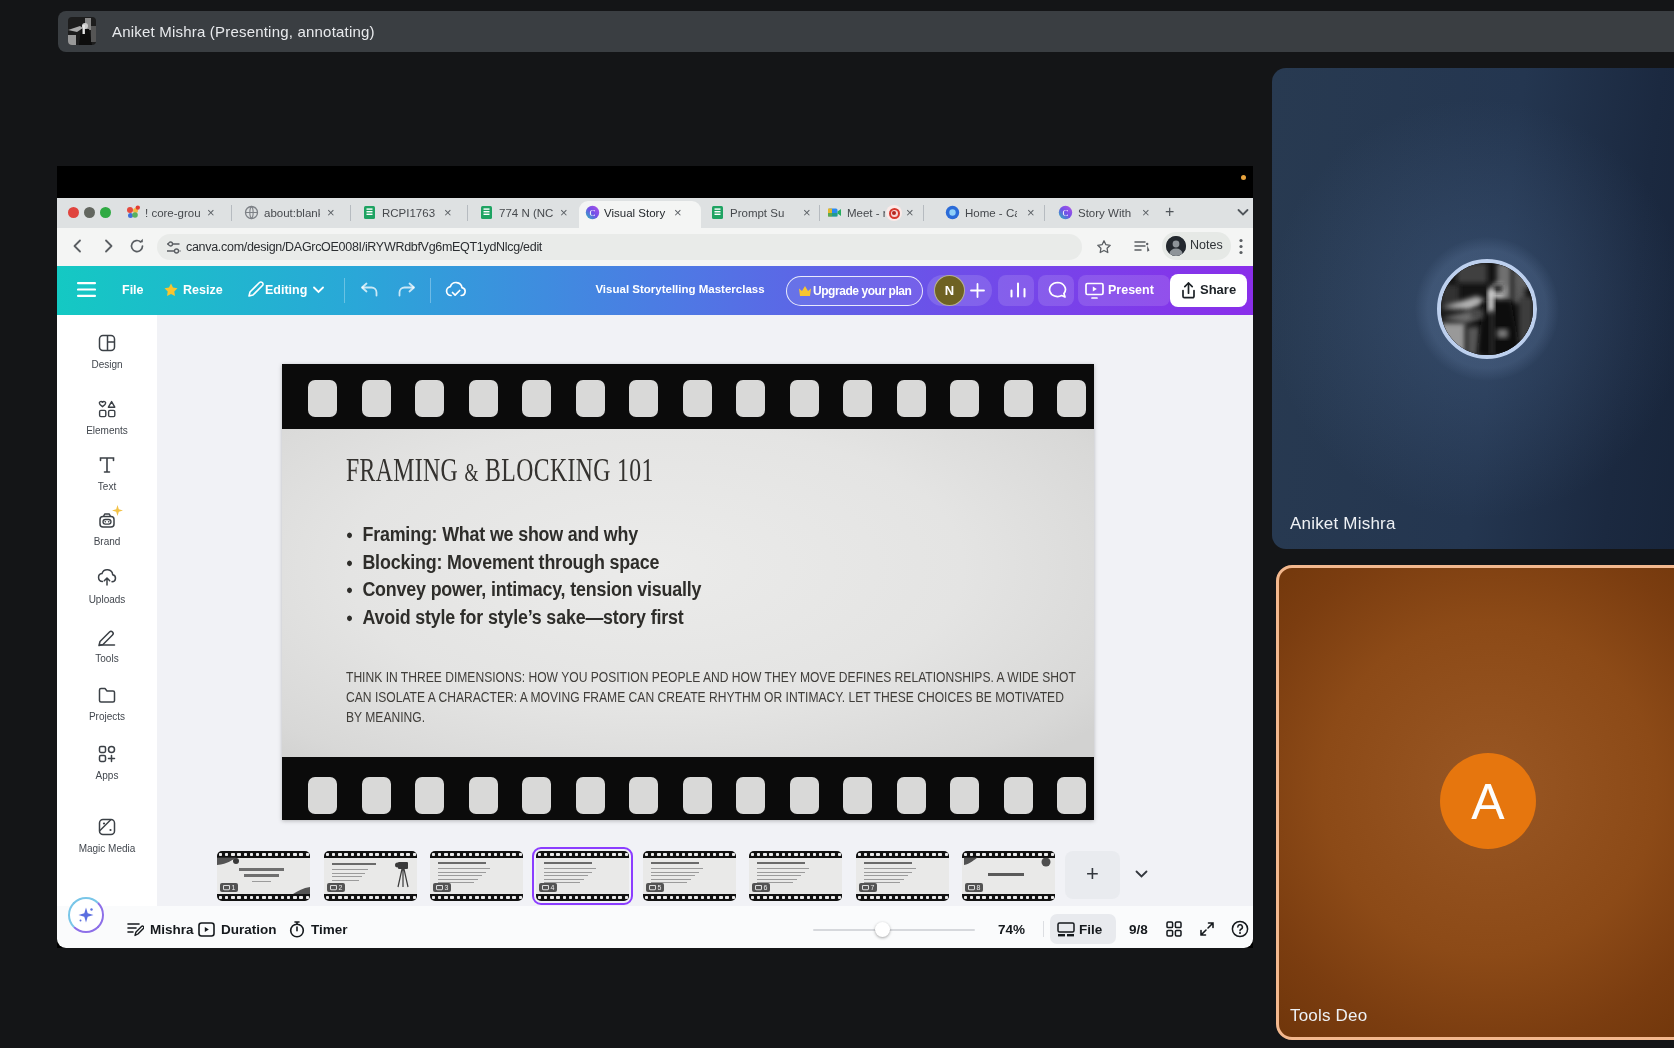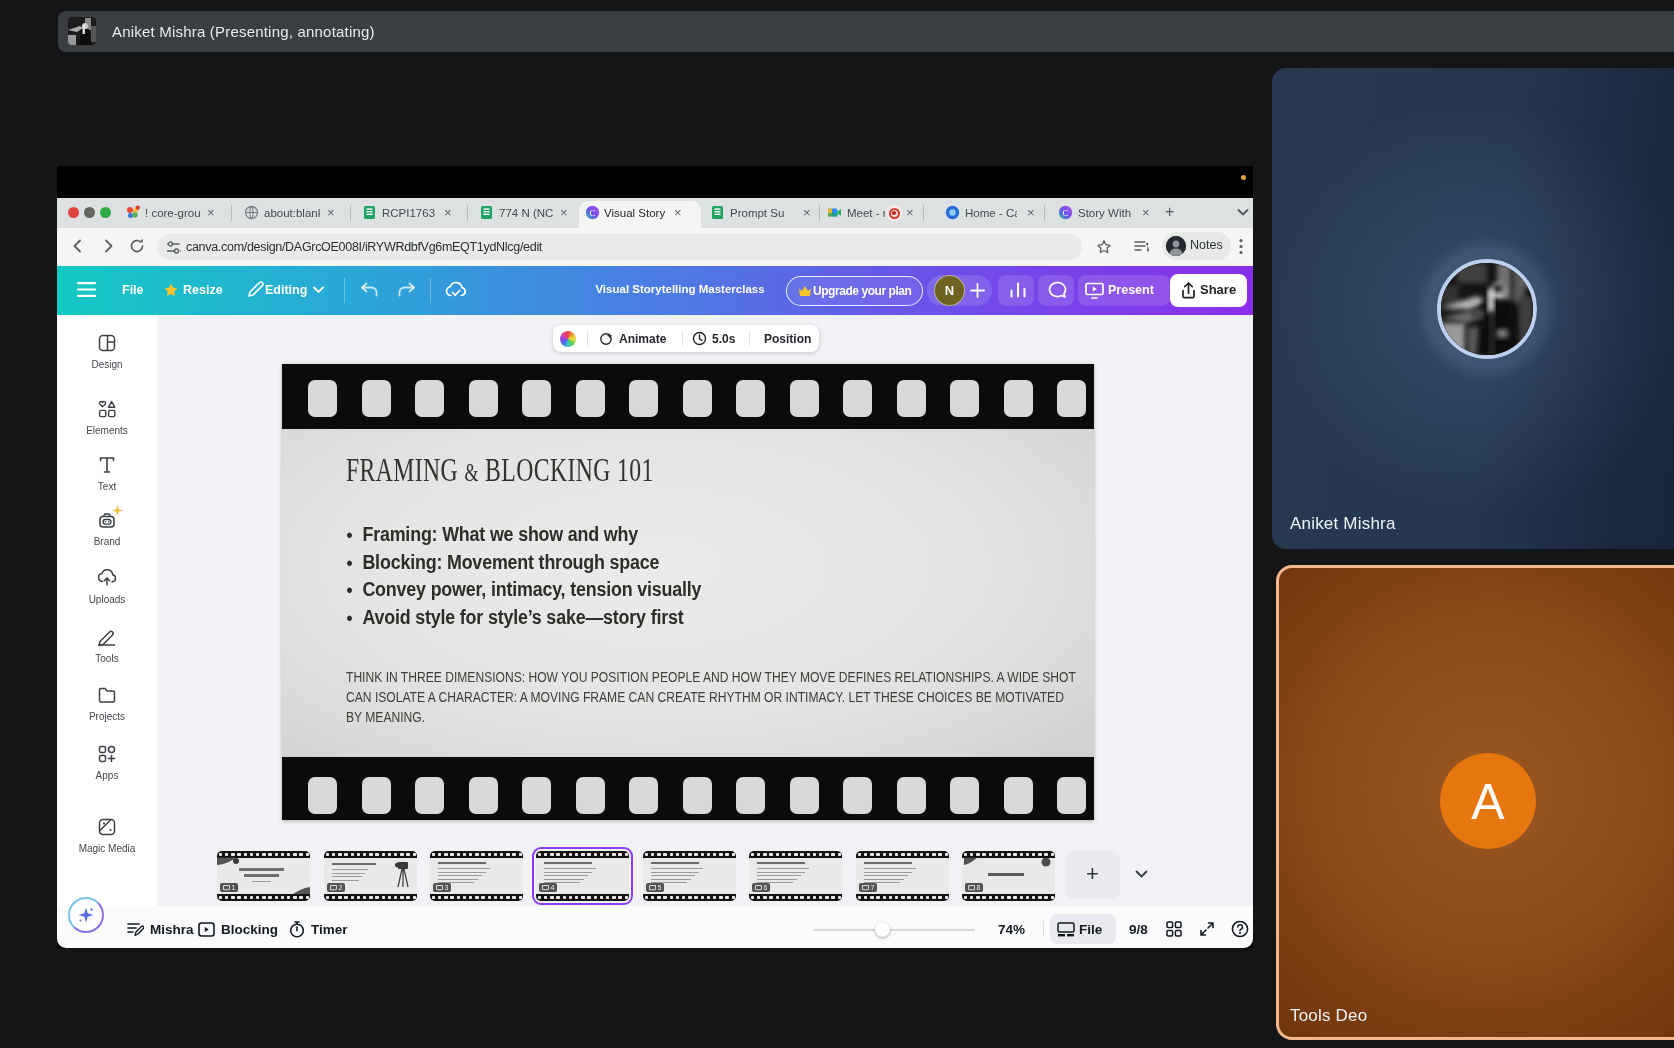--- a/index.html
+++ b/index.html
@@ -370,37 +370,20 @@
     </div>
     <div id="canvas" class="abs"></div>
     <div id="footer" class="abs"></div>
 <span class="abs" style="left:11px;top:731px;width:36px;height:36px;border-radius:50%;background:#fff;border:2.5px solid #79c6e8;border-right-color:#8d6fe8;border-bottom-color:#8d6fe8;z-index:5;"></span>
 <svg class="abs" style="left:20px;top:740px;z-index:5;" width="18" height="18" viewBox="0 0 18 18">
         <path d="M9 1.5l1.7 5.8L16.5 9l-5.8 1.7L9 16.5 7.3 10.7 1.5 9l5.8-1.7z" fill="#5b6ee0"></path>
         <circle cx="14.5" cy="3.5" r="1.2" fill="#5b6ee0"></circle>
         <circle cx="3.5" cy="14.5" r="1" fill="#5b6ee0"></circle>
       </svg>
 
-    <div id="floatbar" class="abs">
-<span class="abs" style="left:7px;top:5.5px;width:16px;height:16px;border-radius:50%;background:conic-gradient(#e84040,#e8a440,#e8e040,#5ecf4e,#3bc8c8,#4868e8,#9648e8,#e84098,#e84040);"></span>
-<i class="abs" style="left:34px;top:6px;width:1px;height:15px;background:#e2e4e8;"></i>
-<svg class="abs" style="left:46px;top:6px;" width="15" height="15" viewBox="0 0 15 15">
-          <circle cx="7" cy="8" r="5.2" fill="none" stroke="#24282d" stroke-width="1.4"></circle>
-          <path d="M10.5 2l.7 2.1 2.1.7-2.1.7-.7 2.1-.7-2.1-2.1-.7 2.1-.7z" fill="#24282d"></path>
-        </svg>
-<span class="abs fbtxt" style="left:66px;">Animate</span>
-<i class="abs" style="left:129px;top:6px;width:1px;height:15px;background:#e2e4e8;"></i>
-<svg class="abs" style="left:139px;top:6px;" width="15" height="15" viewBox="0 0 15 15">
-          <circle cx="7.5" cy="7.5" r="6" fill="none" stroke="#24282d" stroke-width="1.4"></circle>
-          <path d="M7.5 4v3.8l2.5 1.5" fill="none" stroke="#24282d" stroke-width="1.4" stroke-linecap="round"></path>
-        </svg>
-<span class="abs fbtxt" style="left:159px;">5.0s</span>
-<i class="abs" style="left:196px;top:6px;width:1px;height:15px;background:#e2e4e8;"></i>
-<span class="abs fbtxt" style="left:211px;">Position</span>
-    </div>
 
     <div id="slide" class="abs">
       <div id="slidemid" class="abs"></div>
 <i class="hole" style="left:26.0px;top:16px;"></i>
 <i class="hole" style="left:26.0px;top:413px;"></i>
 <i class="hole" style="left:79.5px;top:16px;"></i>
 <i class="hole" style="left:79.5px;top:413px;"></i>
 <i class="hole" style="left:133.0px;top:16px;"></i>
 <i class="hole" style="left:133.0px;top:413px;"></i>
 <i class="hole" style="left:186.5px;top:16px;"></i>
@@ -796,21 +779,21 @@
       </svg>
 <svg class="abs" style="left:70px;top:756px;" width="17" height="15" viewBox="0 0 17 15">
         <path d="M1 2h11M1 6h8M1 10h5" stroke="#15191d" stroke-width="1.6" stroke-linecap="round"></path>
         <path d="M8 13.5l1-3.5 5.5-5.5a1.3 1.3 0 0 1 1.9 1.9L10.9 12z" fill="none" stroke="#15191d" stroke-width="1.4" stroke-linejoin="round"></path>
       </svg>
 <span class="abs ftxt" style="left:93px;">Mishra</span>
 <svg class="abs" style="left:141px;top:756px;" width="17" height="15" viewBox="0 0 17 15">
         <rect x="1" y="1" width="15" height="13" rx="2.5" fill="none" stroke="#15191d" stroke-width="1.6"></rect>
         <path d="M6.8 5l4 2.5-4 2.5z" fill="#15191d"></path>
       </svg>
-<span class="abs ftxt" style="left:164px;">Blocking</span>
+<span class="abs ftxt" style="left:164px;">Duration</span>
 <svg class="abs" style="left:232px;top:755px;" width="16" height="17" viewBox="0 0 16 17">
         <circle cx="8" cy="9.5" r="6.3" fill="none" stroke="#15191d" stroke-width="1.6"></circle>
         <path d="M8 6v3.8M6 1h4M8 1v2" stroke="#15191d" stroke-width="1.6" stroke-linecap="round"></path>
       </svg>
 <span class="abs ftxt" style="left:254px;">Timer</span>
 <i class="abs" style="left:756px;top:763px;width:162px;height:2px;background:#d6d8dc;border-radius:1px;"></i>
 <span class="abs" style="left:818px;top:756px;width:15px;height:15px;border-radius:50%;background:#fff;box-shadow:0 1px 3px rgba(0,0,0,.35);"></span>
 <span class="abs ftxt" style="left:941px;">74%</span>
 <i class="abs" style="left:986px;top:755px;width:1px;height:16px;background:#dcdee2;"></i>
 <span class="abs" style="left:993px;top:748px;width:66px;height:30px;background:#e8eaee;border-radius:7px;"></span>

